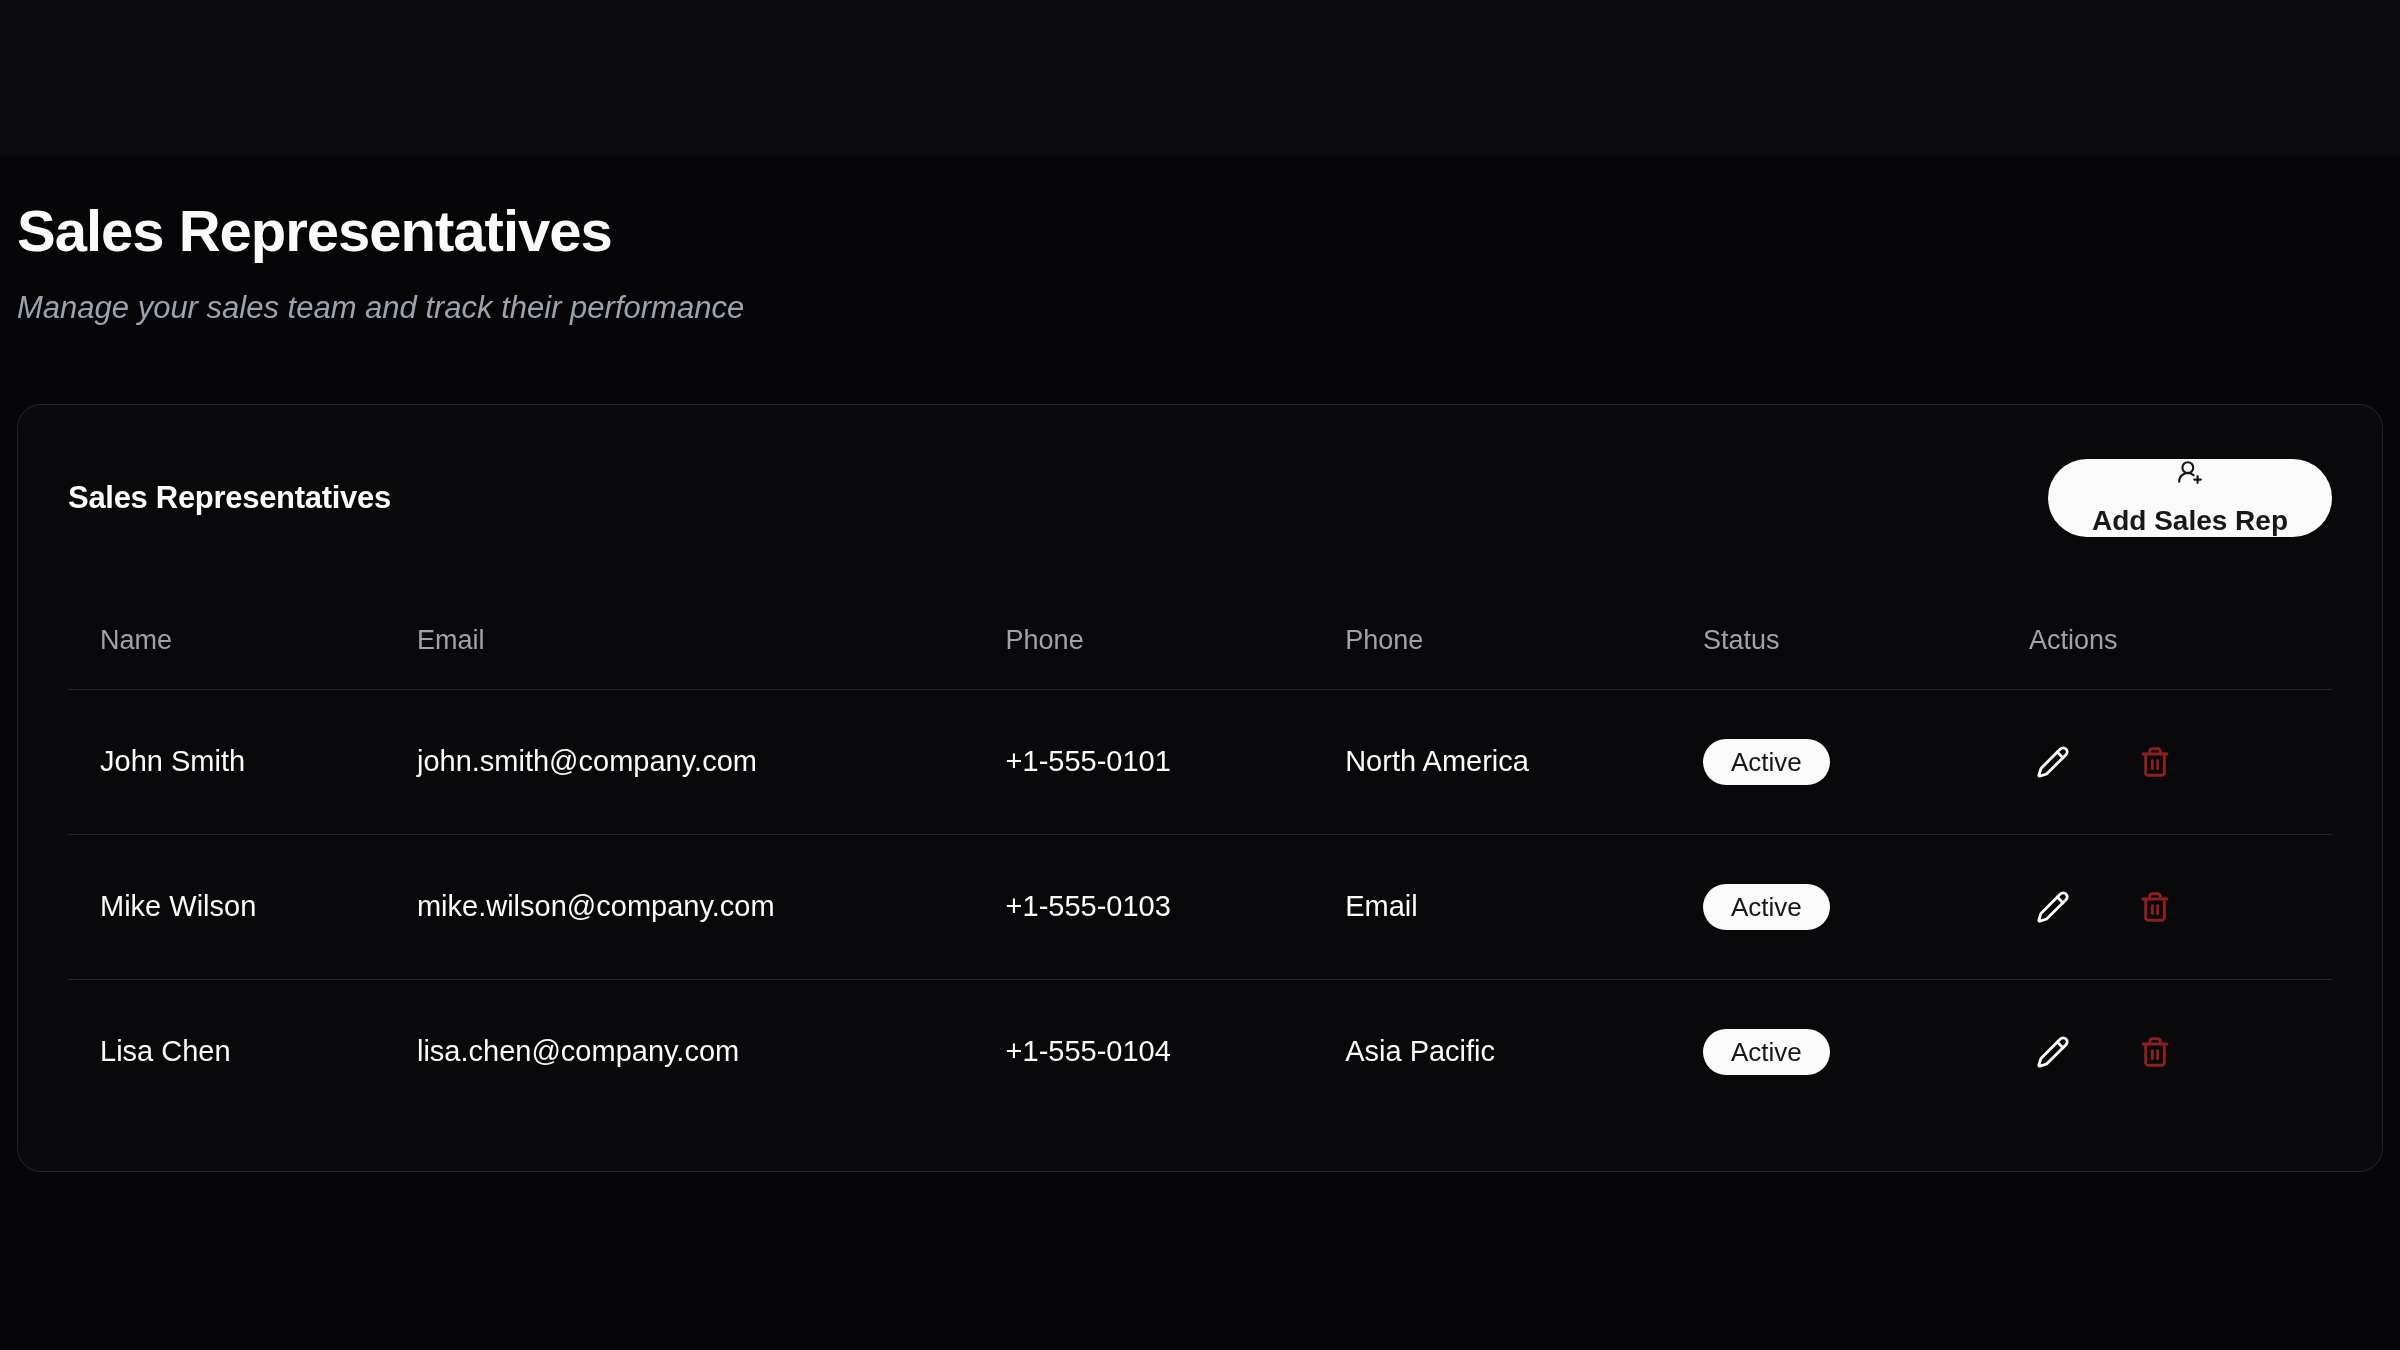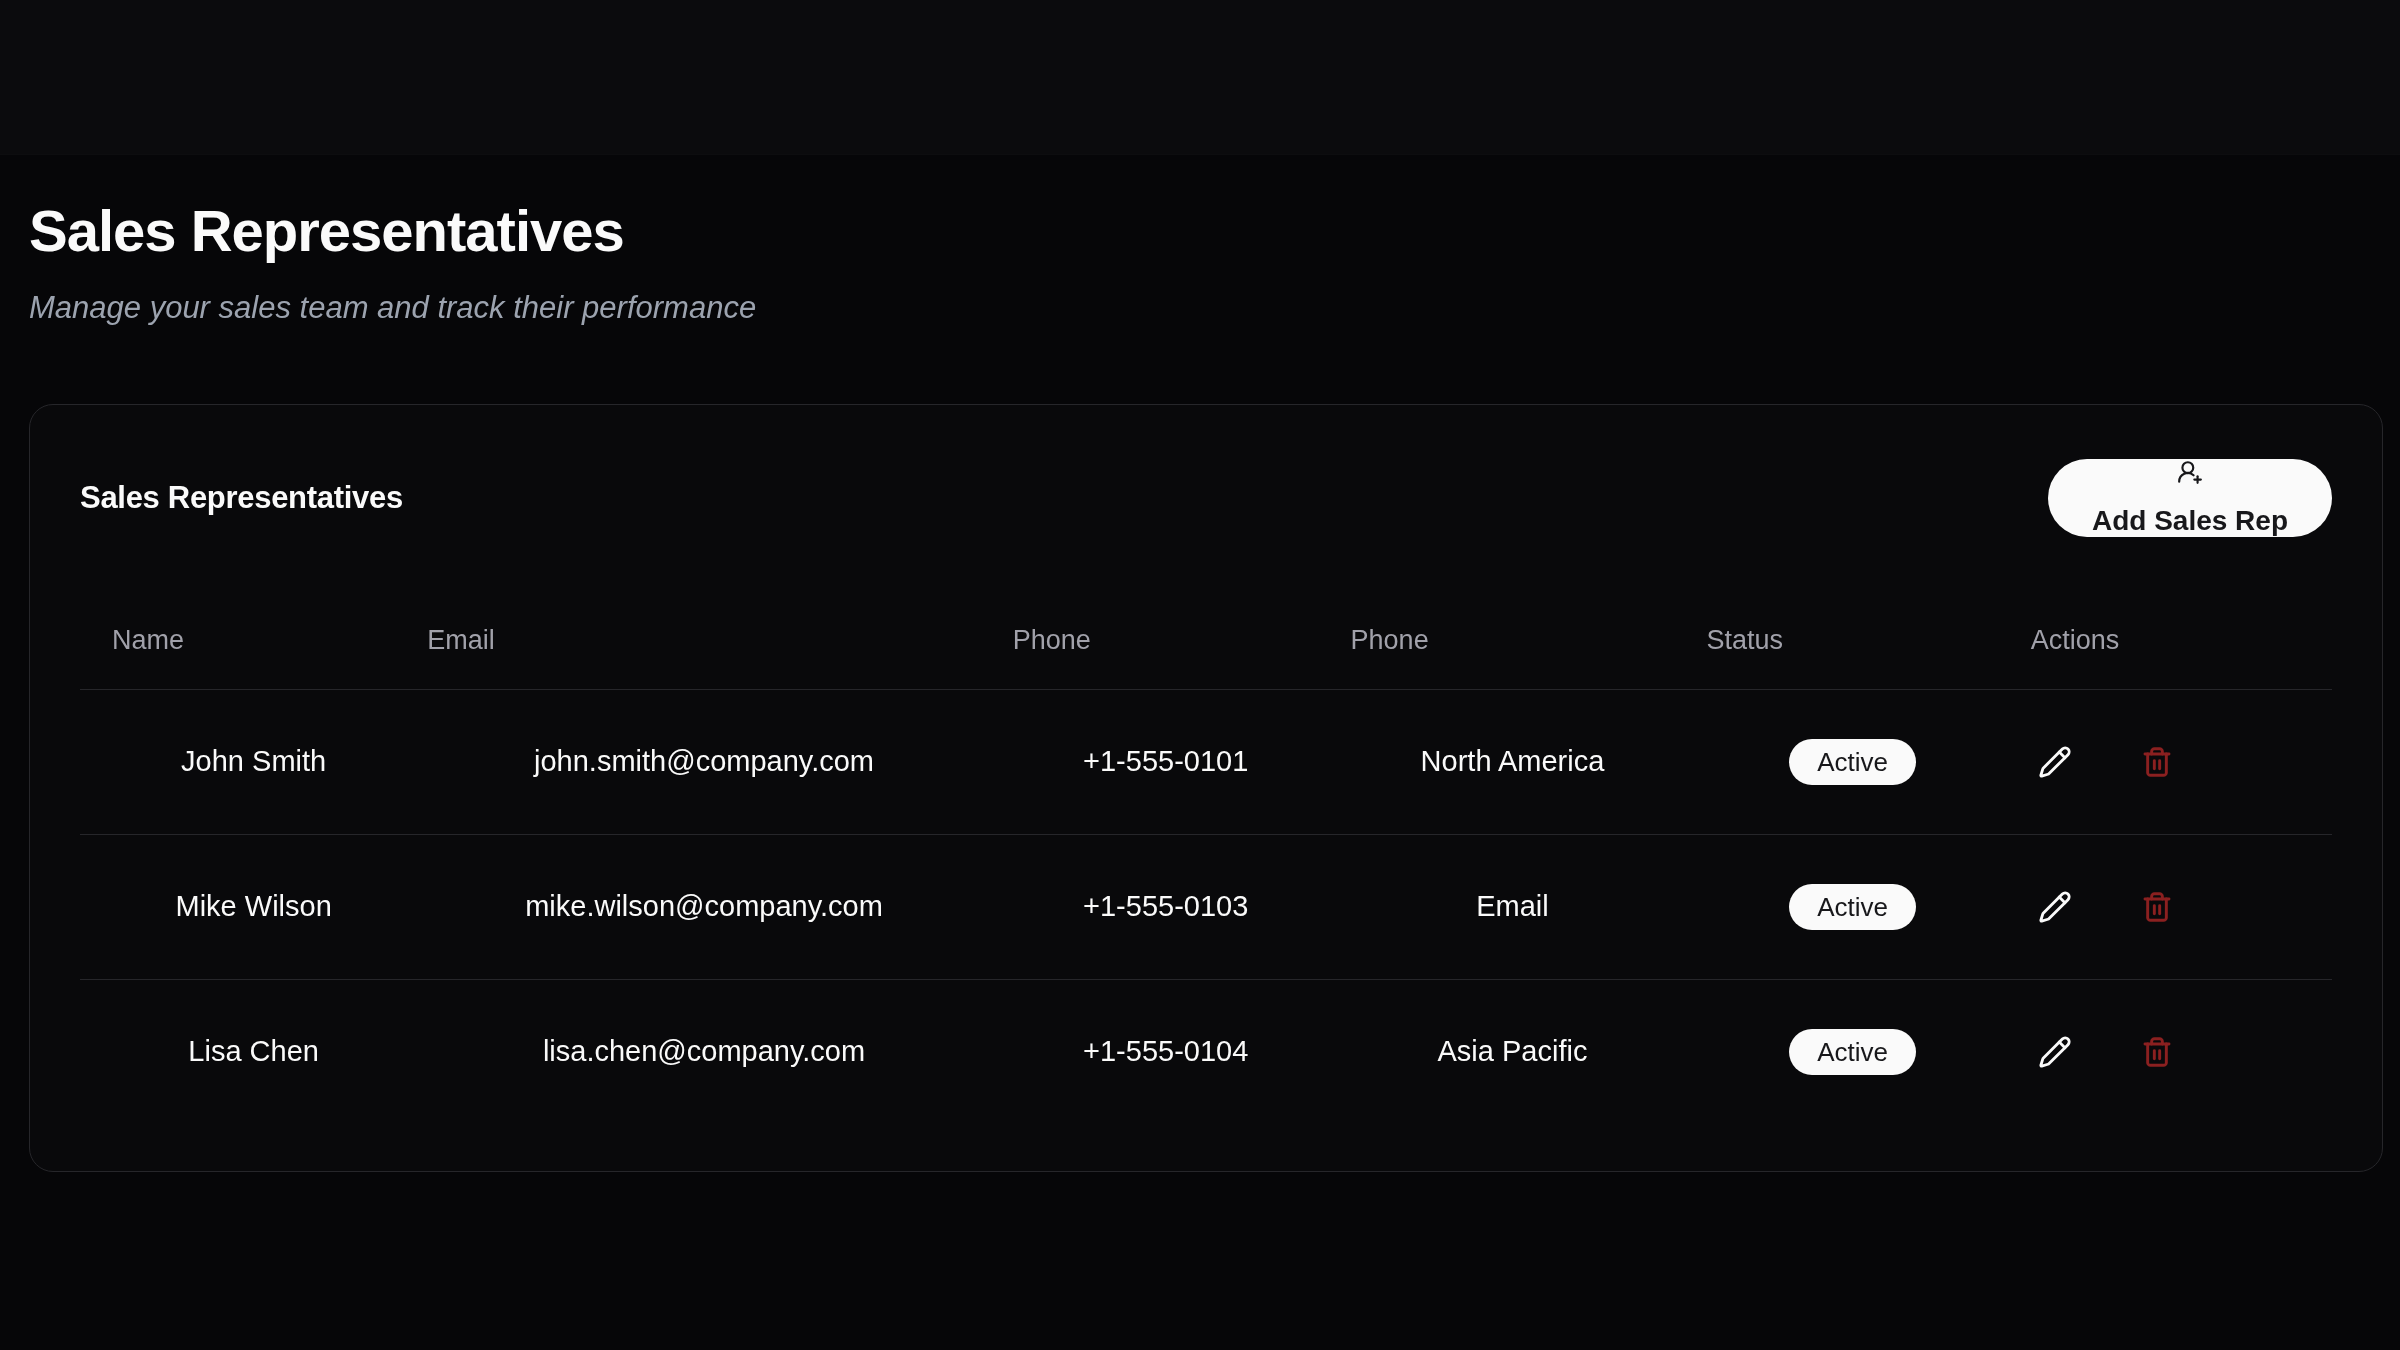--- a/index.html
+++ b/index.html
@@ -23,21 +23,20 @@
     overflow:hidden;
   }
   .top-band{
     position:absolute;top:0;left:0;width:100%;height:155px;
     background:var(--band);
     border-bottom:1px solid #0d0d0f;
   }
   .content{
     position:relative;
     padding:0 17px;
-    margin-left:12px;
   }
   h1.page-title{
     padding-top:196px;
     font-size:58px;
     line-height:70px;
     font-weight:700;
     letter-spacing:-1px;
     color:var(--text);
   }
   p.page-subtitle{
@@ -103,21 +102,20 @@
     border-bottom:1px solid var(--border);
   }
   td{
     height:145px;
     vertical-align:middle;
     padding-left:32px;
     font-size:29px;
     font-weight:400;
     color:var(--text);
     border-bottom:1px solid var(--border);
-    text-align:center;
   }
   tr:last-child td{border-bottom:none;}
   td.c-name{font-weight:500;}
   .badge{
     display:inline-block;
     background:var(--btn-bg);
     color:var(--btn-text);
     font-size:26px;
     font-weight:400;
     line-height:1;

